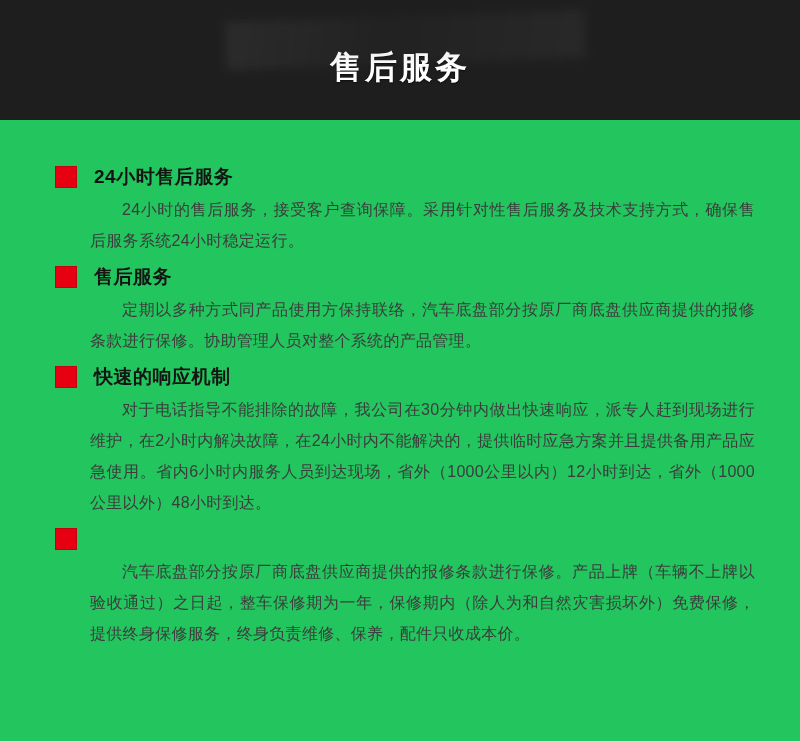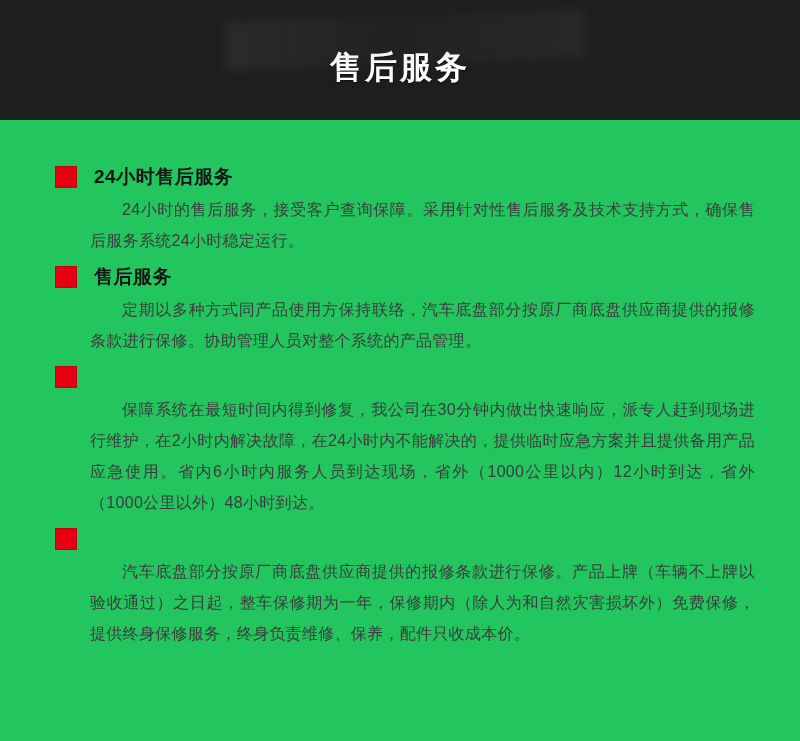--- a/index.html
+++ b/index.html
@@ -104,23 +104,24 @@
       <h2 class="sec-title">售后服务</h2>
     </div>
     <div class="sec-body">
           <p>定期以多种方式同产品使用方保持联络，汽车底盘部分按原厂商底盘供应商提供的报修条款进行保修。协助管理人员对整个系统的产品管理。</p>
         </div>
   </section>
 
   <section class="sec">
     <div class="sec-head">
       <span class="bullet" style="background: rgb(230, 0, 18);"></span>
+      <h2 class="sec-title">快速的响应机制</h2>
     </div>
     <div class="sec-body">
-          <p>保障系统在最短时间内得到修复，我公司在30分钟内做出快速响应，派专人赶到现场进行维护，在2小时内解决故障，在24小时内不能解决的，提供临时应急方案并且提供备用产品应急使用。省内6小时内服务人员到达现场，省外（1000公里以内）12小时到达，省外（1000公里以外）48小时到达。</p>
+          <p>对于电话指导不能排除的故障，我公司在30分钟内做出快速响应，派专人赶到现场进行维护，在2小时内解决故障，在24小时内不能解决的，提供临时应急方案并且提供备用产品应急使用。省内6小时内服务人员到达现场，省外（1000公里以内）12小时到达，省外（1000公里以外）48小时到达。</p>
         </div>
   </section>
 
   <section class="sec">
     <div class="sec-head">
       <span class="bullet" style="background: rgb(230, 0, 18);"></span>
     </div>
     <div class="sec-body">
           <p>汽车底盘部分按原厂商底盘供应商提供的报修条款进行保修。产品上牌（车辆不上牌以验收通过）之日起，整车保修期为一年，保修期内（除人为和自然灾害损坏外）免费保修，提供终身保修服务，终身负责维修、保养，配件只收成本价。</p>
         </div>

